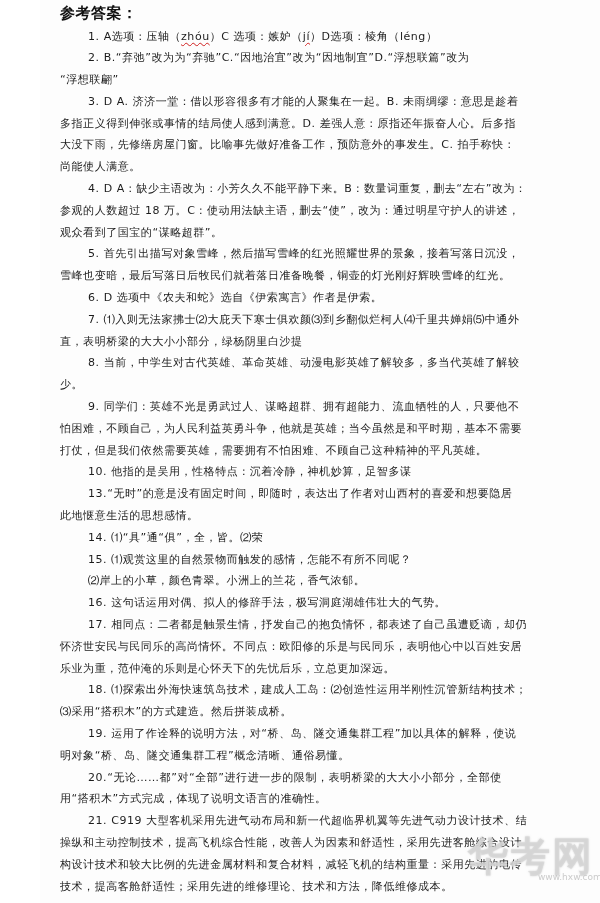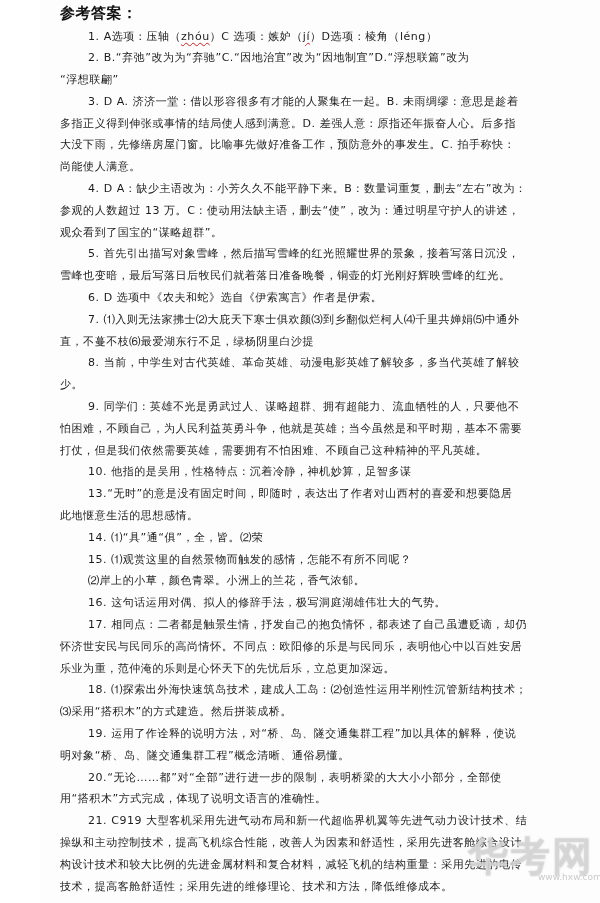--- a/index.html
+++ b/index.html
@@ -93,27 +93,27 @@
     <div class="line indent">
       <span>1. A选项：压轴（</span><span class="pinyin-err">zhóu</span><span>）C 选项：嫉妒（</span><span class="pinyin-err">jí</span><span>）D选项：棱角（léng）</span>
     </div>
   <div class="line indent"><span>2. B.“弃弛”改为为“弃驰”C.“因地治宜”改为“因地制宜”D.“浮想联篇”改为</span></div>
       <div class="line"><span>“浮想联翩”</span></div>
       <div class="line indent"><span>3. D  A. 济济一堂：借以形容很多有才能的人聚集在一起。B. 未雨绸缪：意思是趁着</span></div>
       <div class="line"><span>多指正义得到伸张或事情的结局使人感到满意。D. 差强人意：原指还年振奋人心。后多指</span></div>
       <div class="line"><span>大没下雨，先修缮房屋门窗。比喻事先做好准备工作，预防意外的事发生。C. 拍手称快：</span></div>
       <div class="line"><span>尚能使人满意。</span></div>
       <div class="line indent"><span>4. D  A：缺少主语改为：小芳久久不能平静下来。B：数量词重复，删去“左右”改为：</span></div>
-      <div class="line"><span>参观的人数超过 13 万。C：使动用法缺主语，删去“使”，改为：通过明星守护人的讲述，</span></div>
+      <div class="line"><span>参观的人数超过 18 万。C：使动用法缺主语，删去“使”，改为：通过明星守护人的讲述，</span></div>
       <div class="line"><span>观众看到了国宝的“谋略超群”。</span></div>
       <div class="line indent"><span>5. 首先引出描写对象雪峰，然后描写雪峰的红光照耀世界的景象，接着写落日沉没，</span></div>
       <div class="line"><span>雪峰也变暗，最后写落日后牧民们就着落日准备晚餐，铜壶的灯光刚好辉映雪峰的红光。</span></div>
       <div class="line indent"><span>6. D 选项中《农夫和蛇》选自《伊索寓言》作者是伊索。</span></div>
       <div class="line indent"><span>7. ⑴入则无法家拂士⑵大庇天下寒士俱欢颜⑶到乡翻似烂柯人⑷千里共婵娟⑸中通外</span></div>
-      <div class="line"><span>直，不蔓不枝⑹最爱湖东行不足，绿杨阴里白沙提</span></div>
+      <div class="line"><span>直，表明桥梁的大大小小部分，绿杨阴里白沙提</span></div>
       <div class="line indent"><span>8. 当前，中学生对古代英雄、革命英雄、动漫电影英雄了解较多，多当代英雄了解较</span></div>
       <div class="line"><span>少。</span></div>
       <div class="line indent"><span>9. 同学们：英雄不光是勇武过人、谋略超群、拥有超能力、流血牺牲的人，只要他不</span></div>
       <div class="line"><span>怕困难，不顾自己，为人民利益英勇斗争，他就是英雄；当今虽然是和平时期，基本不需要</span></div>
       <div class="line"><span>打仗，但是我们依然需要英雄，需要拥有不怕困难、不顾自己这种精神的平凡英雄。</span></div>
       <div class="line indent"><span>10. 他指的是吴用，性格特点：沉着冷静，神机妙算，足智多谋</span></div>
       <div class="line indent"><span>13.“无时”的意是没有固定时间，即随时，表达出了作者对山西村的喜爱和想要隐居</span></div>
       <div class="line"><span>此地惬意生活的思想感情。</span></div>
       <div class="line indent"><span>14. ⑴“具”通“俱”，全，皆。⑵荣</span></div>
       <div class="line indent"><span>15. ⑴观赏这里的自然景物而触发的感情，怎能不有所不同呢？</span></div>

